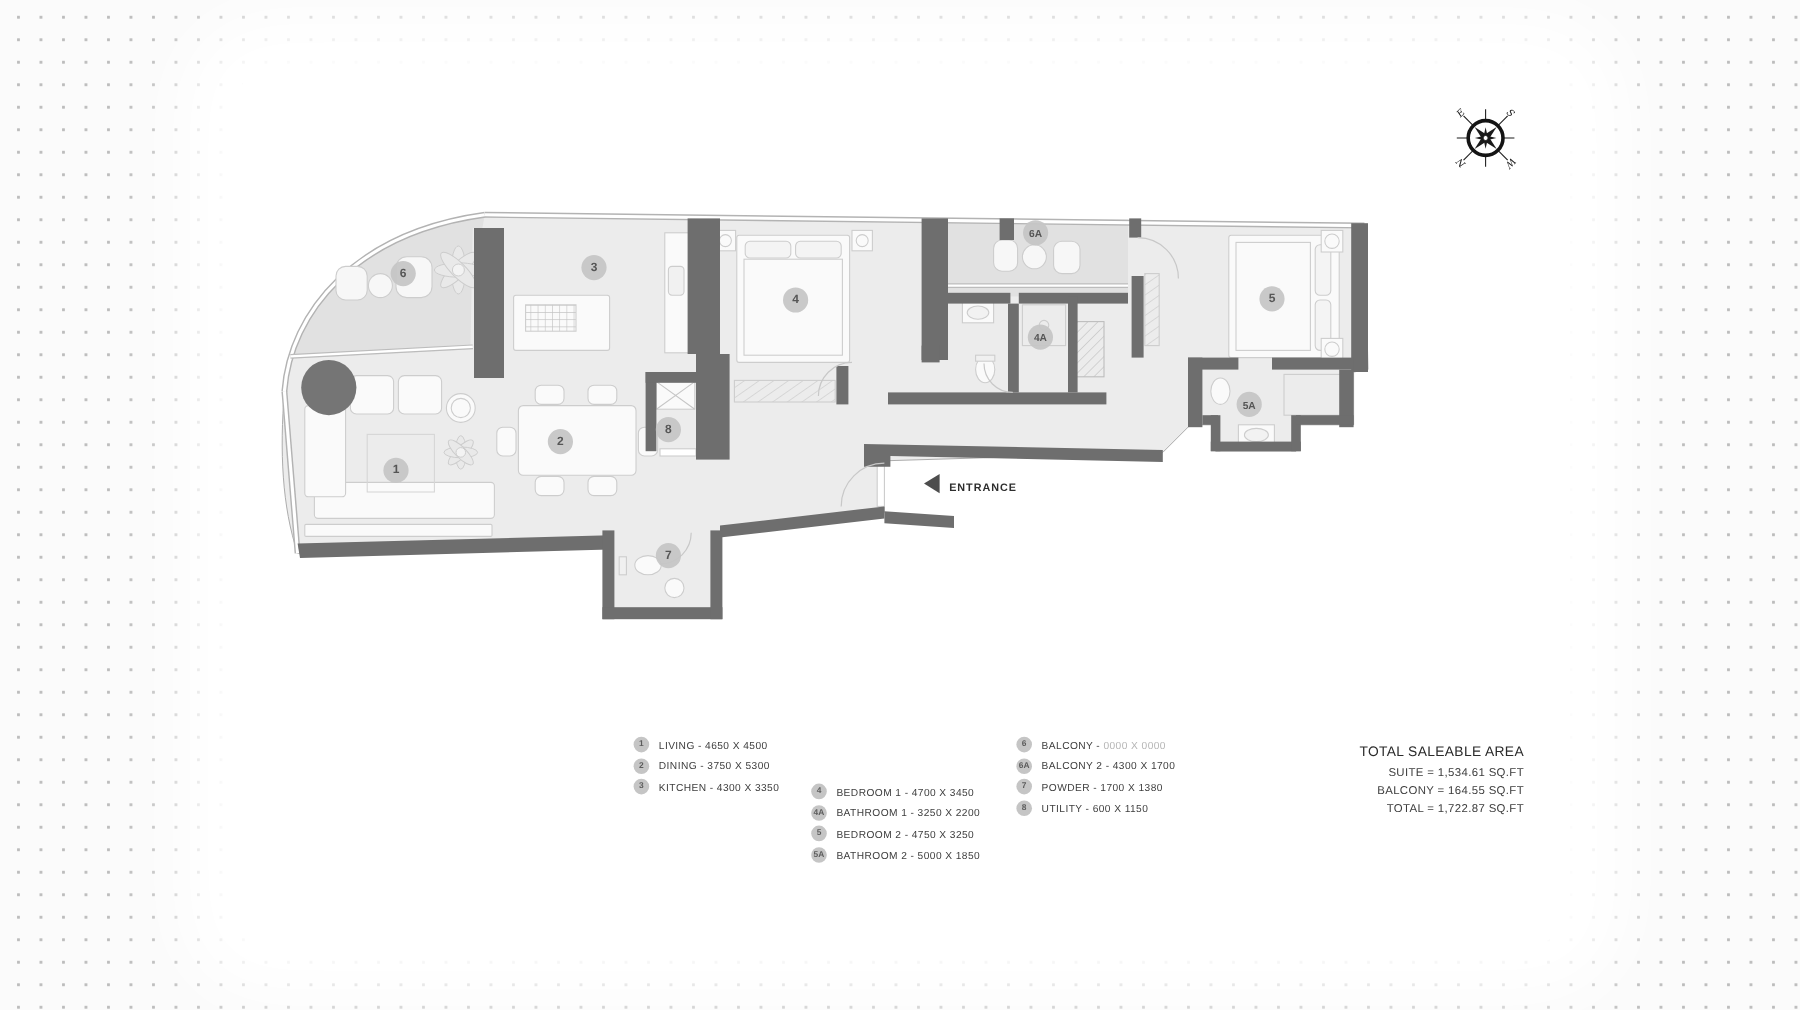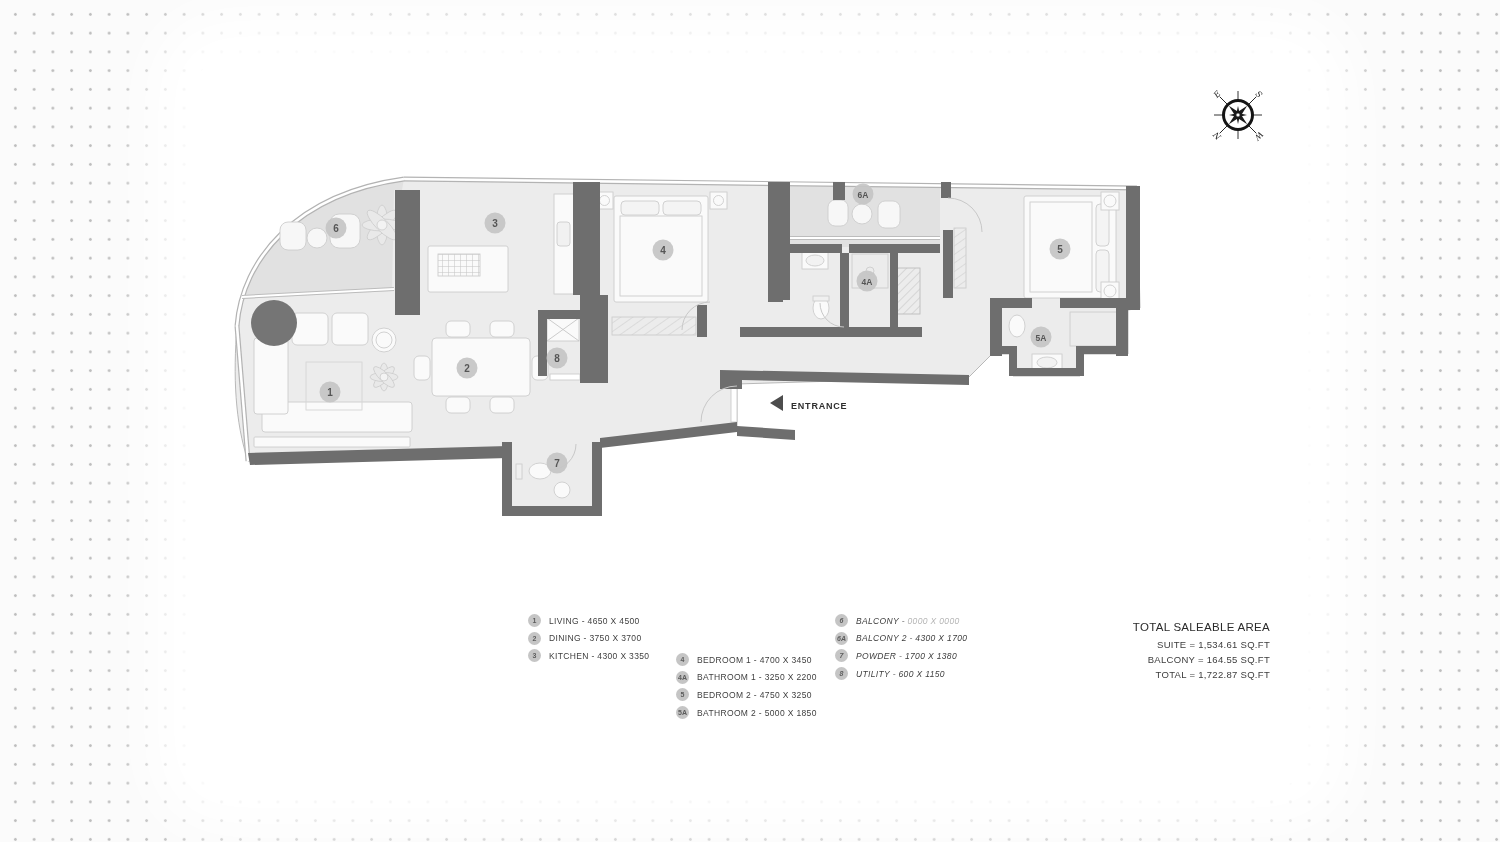--- a/index.html
+++ b/index.html
@@ -30,21 +30,21 @@
   .entrance{
     position:absolute;left:498px;top:225px;display:flex;align-items:flex-end;gap:8px;padding-left:40px;
   }
   .entrance .arrow{
     width:0;height:0;border-top:8px solid transparent;border-bottom:8px solid transparent;
     border-right:13px solid #4d4d4d;
   }
   .entrance .etxt{font-size:9px;letter-spacing:.8px;color:#2e2e2e;font-weight:bold;}
   .legend{position:absolute;left:528px;top:612px;width:470px;height:75px;}
   .lcol{position:absolute;top:0;}
-  .lcol.c0{left:0;} .lcol.c1{left:148px;margin-top:39px;} .lcol.c2{left:307px;font-style:italic;}
+  .lcol.c0{left:0;} .lcol.c1{left:148px;margin-top:39px;} .lcol.c2{left:319px;}
   .litem{display:flex;align-items:center;height:17.6px;}
   .lmark{
     width:13px;height:13px;border-radius:50%;background:#c5c5c5;color:#5c5c5c;
     font-size:7px;font-weight:bold;display:flex;align-items:center;justify-content:center;
     flex:0 0 13px;margin-right:8px;
   }
   .llabel{font-size:8.5px;color:#3e3e3e;letter-spacing:.35px;white-space:nowrap;}
   .llabel .muted{color:#b5b5b5;}
   .totals{position:absolute;left:1040px;top:621px;width:230px;text-align:right;}
   .totals .ttitle{font-size:11.5px;font-weight:normal;color:#2b2b2b;letter-spacing:.3px;margin-bottom:4px;}
@@ -251,21 +251,21 @@
 </div>
 
 <div class="legend">
   <div class="lcol c0">
     <div class="litem">
       <span class="lmark">1</span>
       <span class="llabel">LIVING - 4650 X 4500</span>
     </div>
     <div class="litem">
       <span class="lmark">2</span>
-      <span class="llabel">DINING - 3750 X 3700</span>
+      <span class="llabel">DINING - 3750 X 5300</span>
     </div>
     <div class="litem">
       <span class="lmark">3</span>
       <span class="llabel">KITCHEN - 4300 X 3350</span>
     </div>
   </div>
   <div class="lcol c1">
     <div class="litem">
       <span class="lmark">4</span>
       <span class="llabel">BEDROOM 1 - 4700 X 3450</span>

